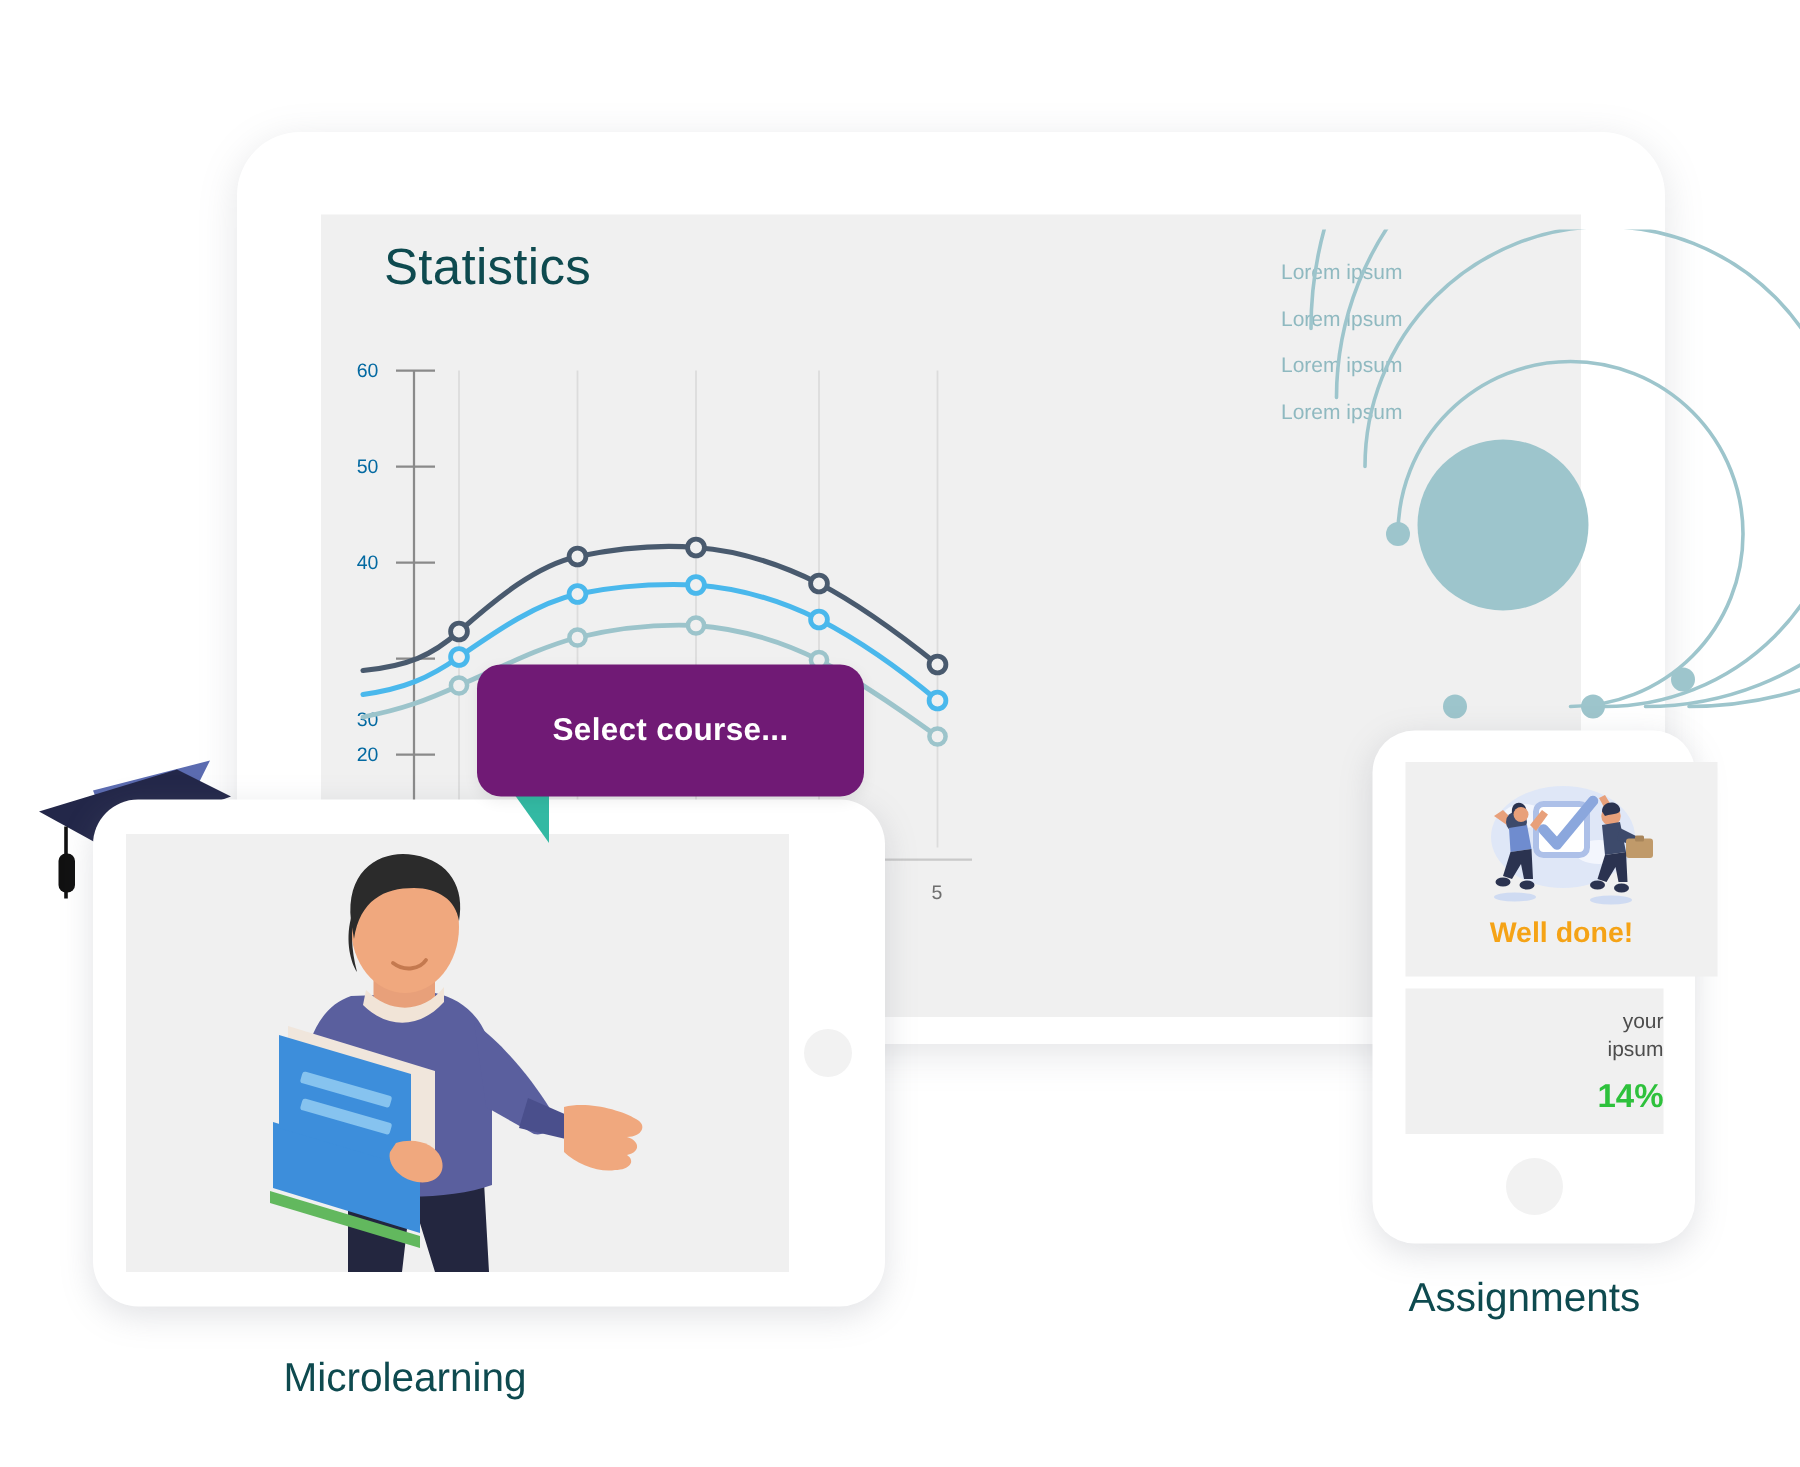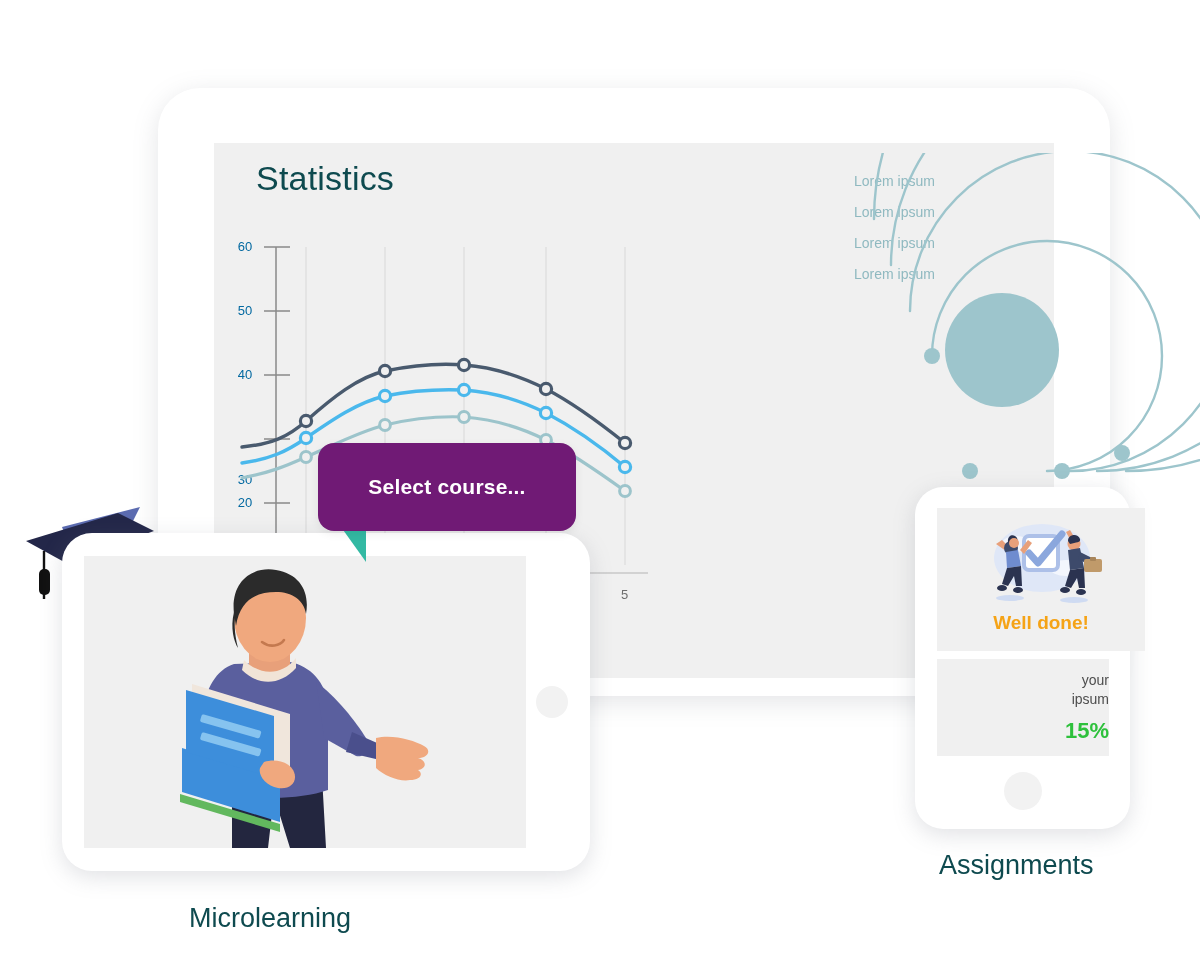--- a/index.html
+++ b/index.html
@@ -339,21 +339,21 @@
           <ellipse cx="99" cy="76" rx="5" ry="3" fill="#2b3350"></ellipse>
           <ellipse cx="115" cy="78" rx="5" ry="3" fill="#2b3350"></ellipse>
           <ellipse cx="108" cy="86" rx="14" ry="3" fill="#cfdbf2"></ellipse>
         </g>
       </svg>
       <div class="welldone">Well done!</div>
     </div>
     <div class="phone-card-bot">
       <div class="score-label">your</div>
       <div class="score-label">ipsum</div>
-      <div class="score-value">15%</div>
+      <div class="score-value">14%</div>
     </div>
     <div class="phone-home"></div>
   </div>
 
   <div class="caption caption-micro">Microlearning</div>
   <div class="caption caption-assign">Assignments</div>
 
 </div>
 
 </body></html>

